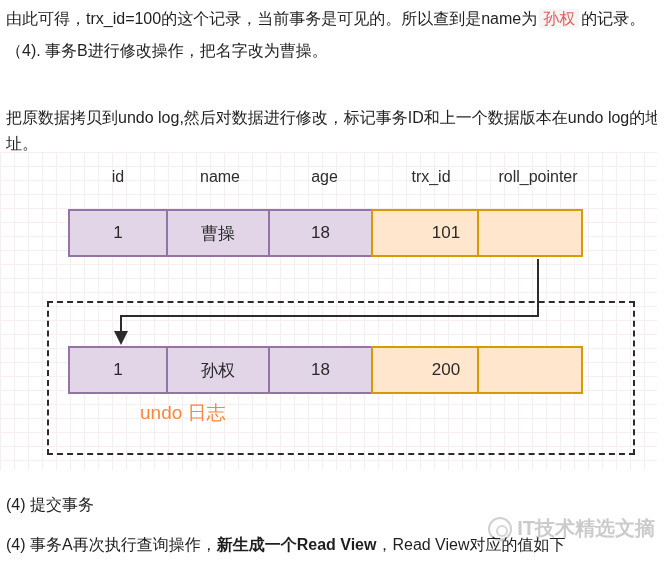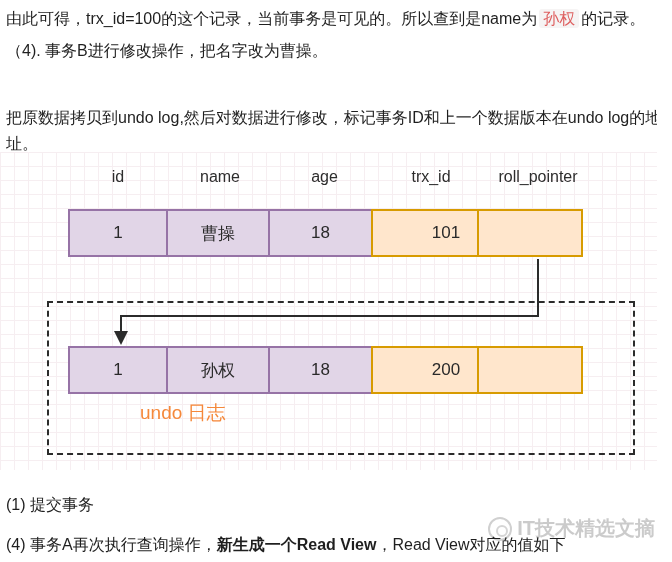--- a/index.html
+++ b/index.html
@@ -144,21 +144,21 @@
       <div class="cell purple w0">1</div>
       <div class="cell purple w1">孙权</div>
       <div class="cell purple w2">18</div>
       <div class="cell orange w3">200</div>
       <div class="cell orange w4"></div>
     </div>
 
     <div class="undo-label">undo 日志</div>
   </div>
 
-  <p class="para p5">(1) 提交事务</p>
+  <p class="para p5">(4) 提交事务</p>
 
   <p class="para p6"><span>(4) 事务A再次执行查询操作，</span><span class="bold">新生成一个Read View</span><span>，Read View对应的值如下</span></p>
 
   <div class="watermark">
     <span class="wm-logo"></span>
     <span>IT技术精选文摘</span>
   </div>
 
 </div>
 

